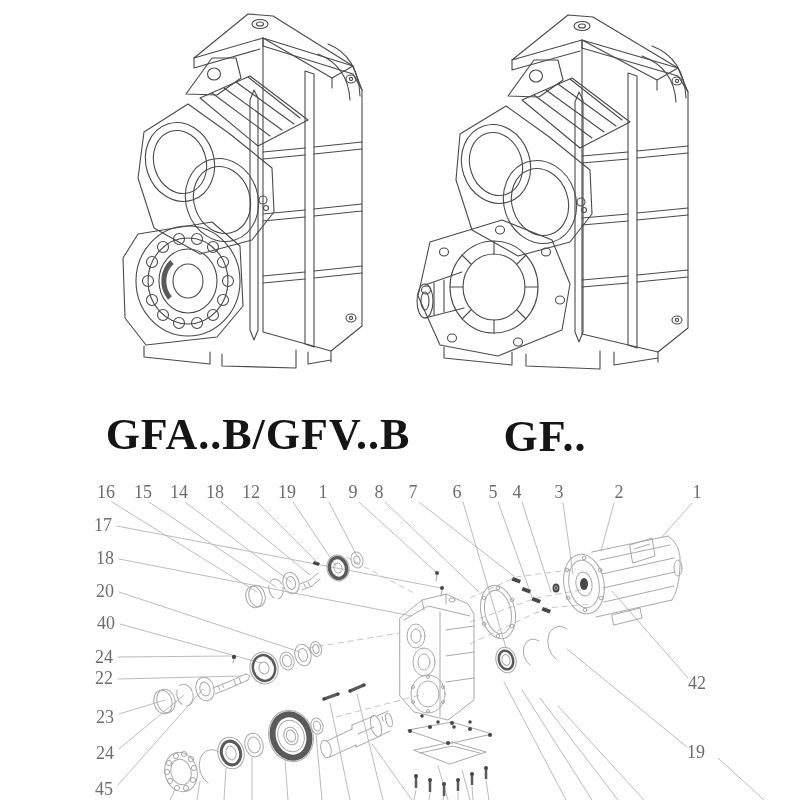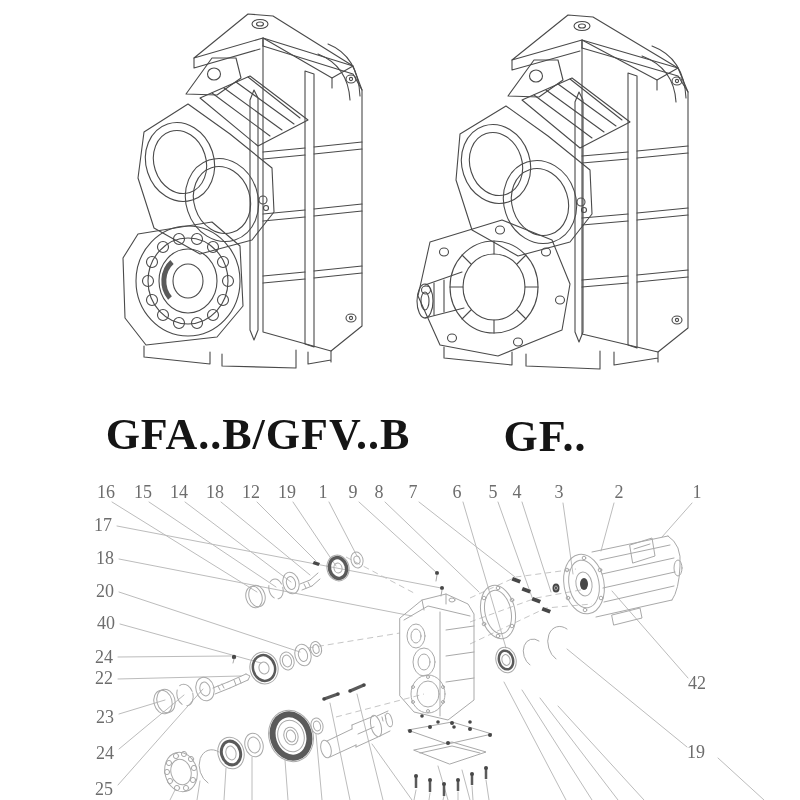--- a/index.html
+++ b/index.html
@@ -368,18 +368,18 @@
     <span class="callout" style="left:619px;top:492px">2</span>
     <span class="callout" style="left:697px;top:492px">1</span>
     <span class="callout" style="left:103px;top:525px">17</span>
     <span class="callout" style="left:105px;top:558px">18</span>
     <span class="callout" style="left:105px;top:591px">20</span>
     <span class="callout" style="left:106px;top:623px">40</span>
     <span class="callout" style="left:104px;top:657px">24</span>
     <span class="callout" style="left:104px;top:678px">22</span>
     <span class="callout" style="left:105px;top:717px">23</span>
     <span class="callout" style="left:105px;top:753px">24</span>
-    <span class="callout" style="left:104px;top:789px">25</span>
+    <span class="callout" style="left:104px;top:789px">45</span>
     <span class="callout" style="left:697px;top:683px">42</span>
     <span class="callout" style="left:696px;top:752px">19</span>
   </div>
 
 </div>
 
 </body></html>

